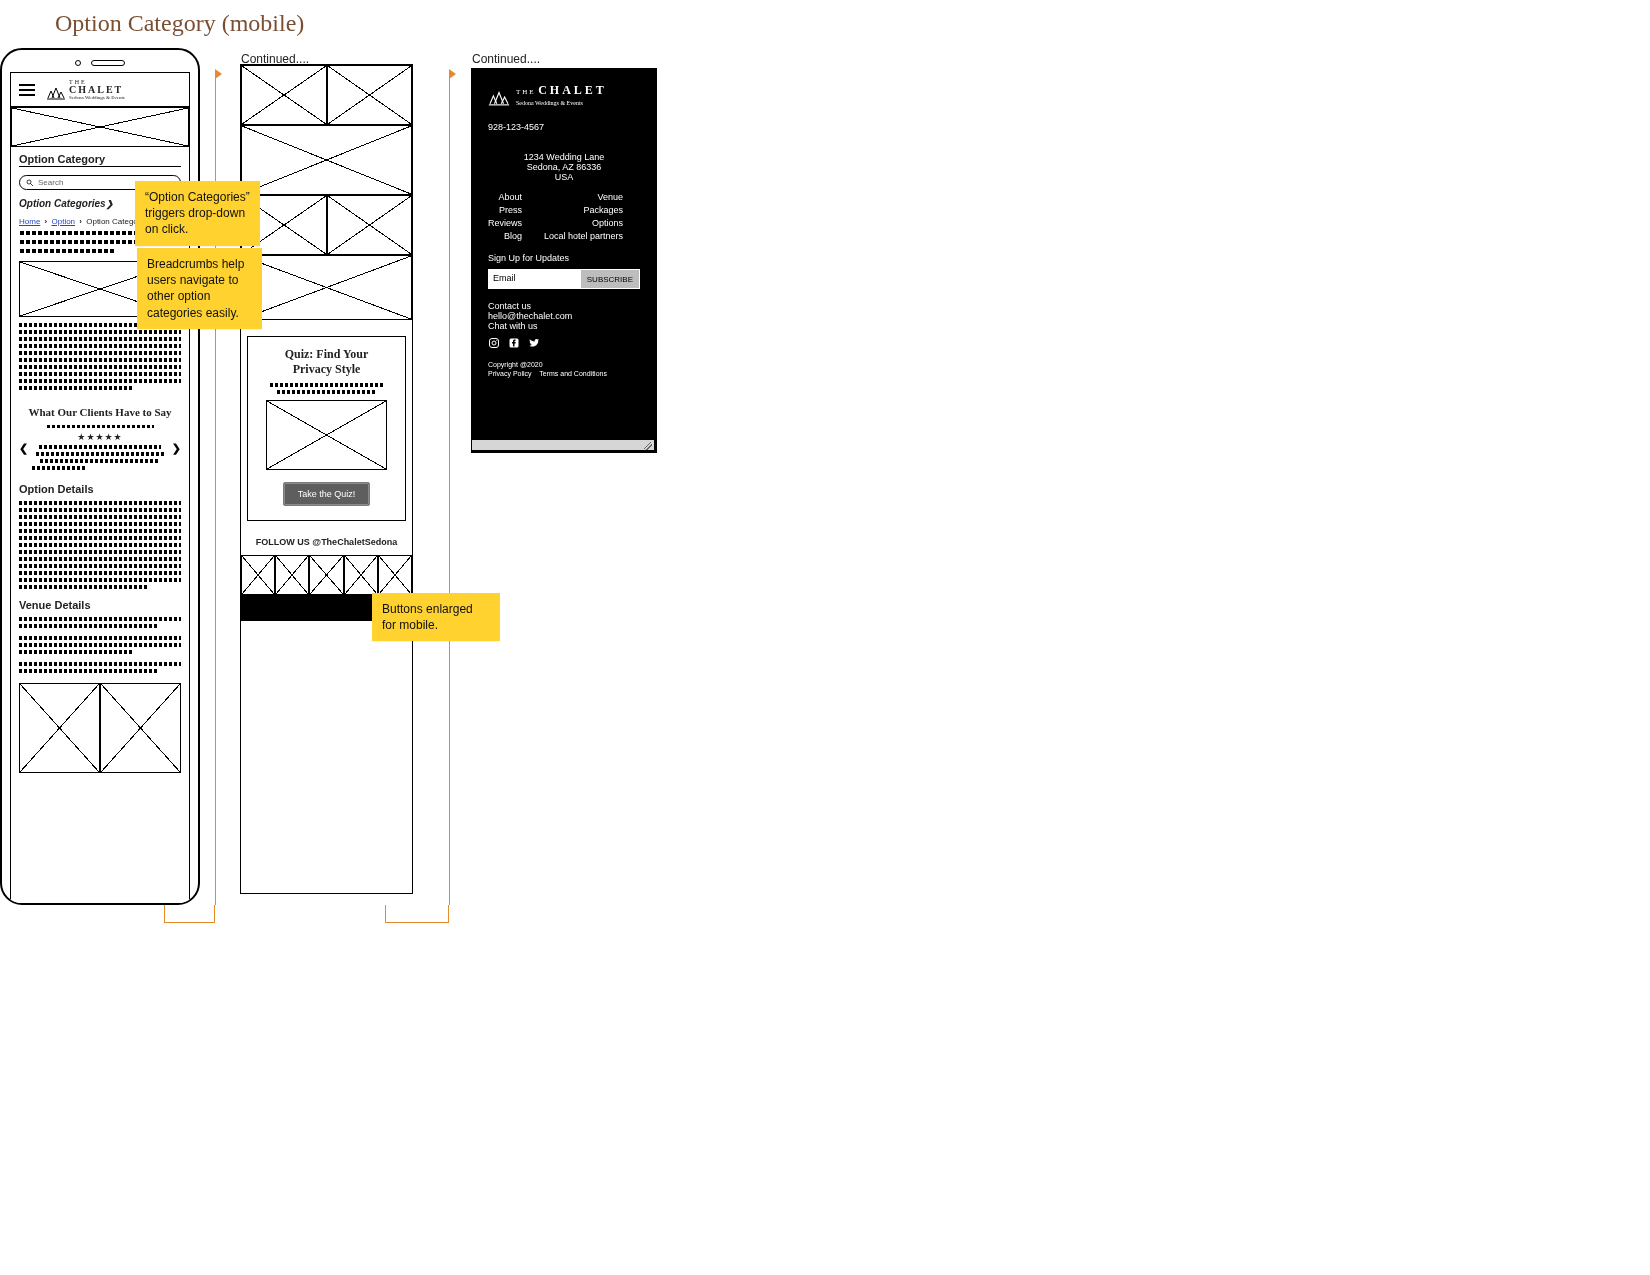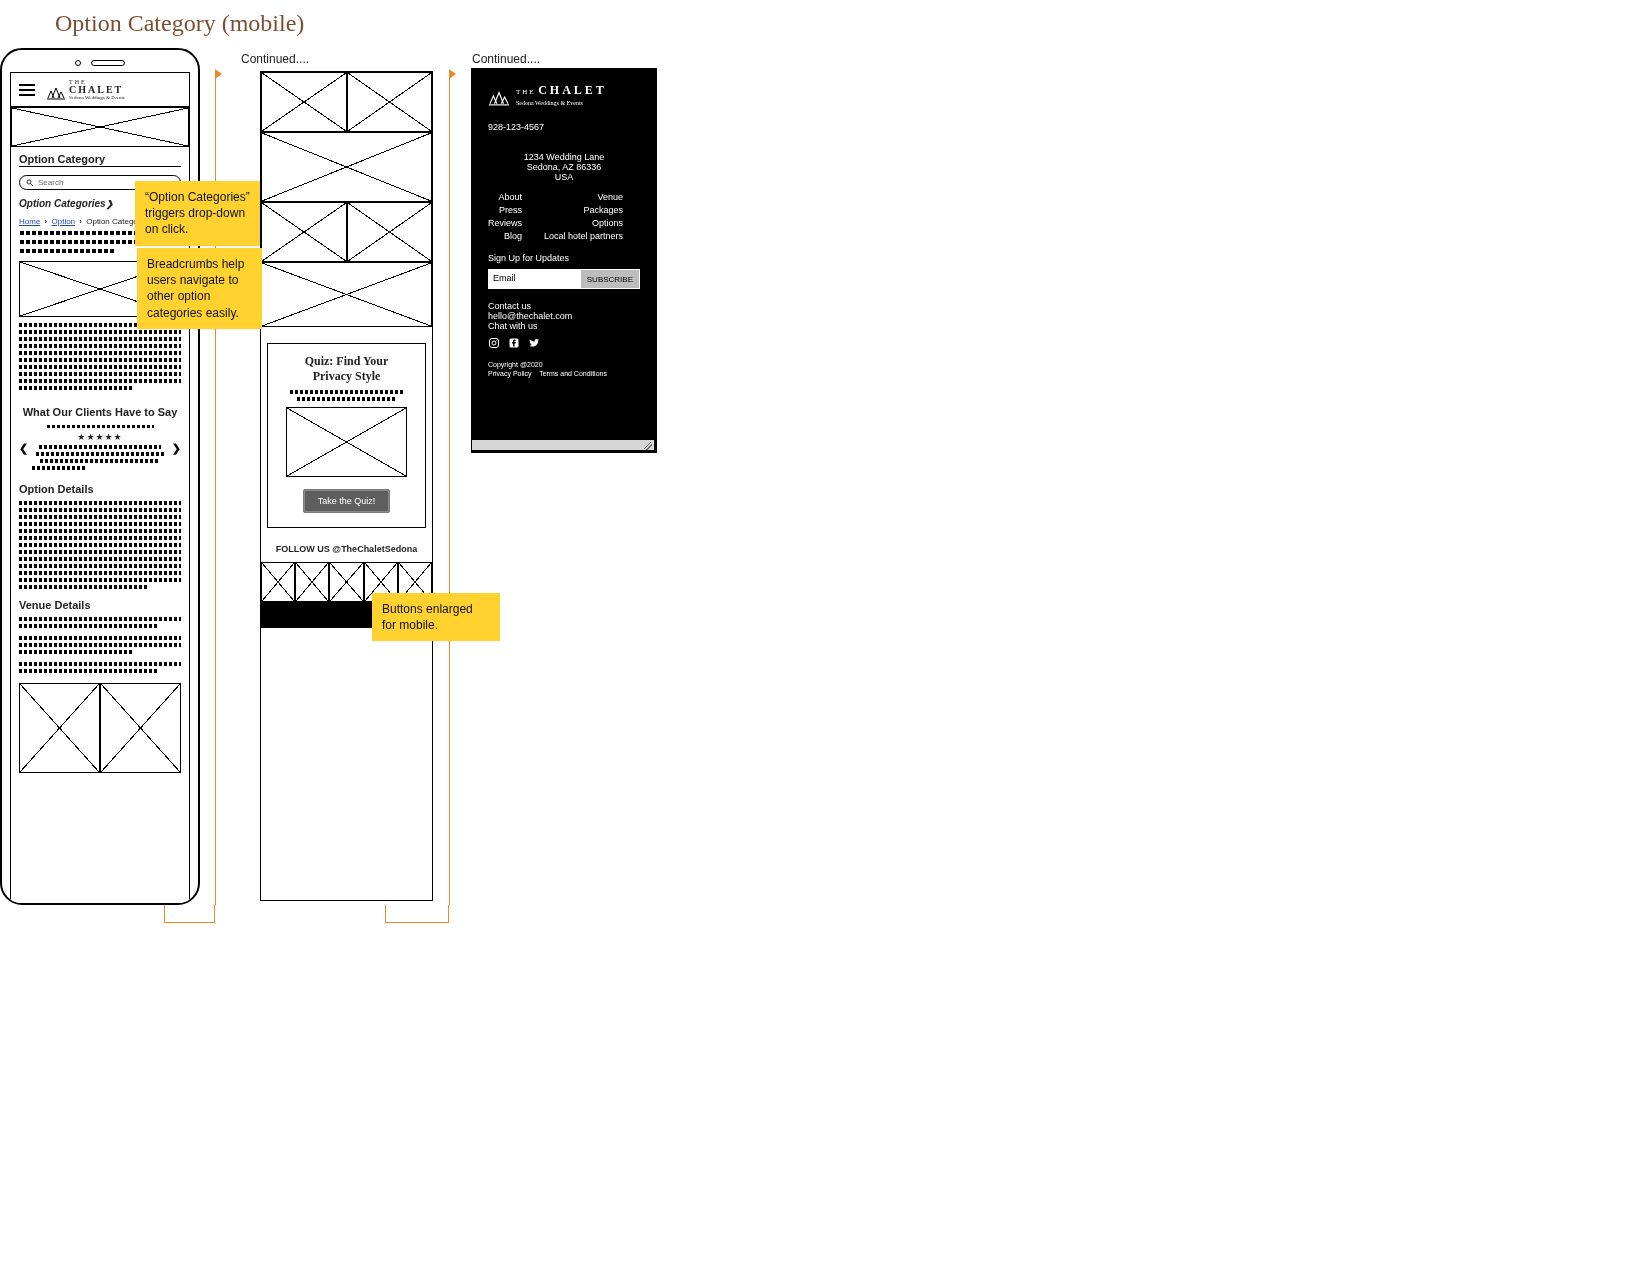--- a/index.html
+++ b/index.html
@@ -371,21 +371,21 @@
               <div class="para-redact"></div>
             <div class="para-redact"></div>
               <div class="para-redact"></div>
               <div class="para-redact"></div>
             <div class="para-redact"></div>
               <div class="para-redact"></div>
               <div class="para-redact"></div>
             <div class="para-redact" style="width:70%"></div>
           </div>
 
-          <div class="sec-heading center" style="margin-top:16px;">What Our Clients Have to Say</div>
+          <div class="sec-heading center" style="margin-top:16px;font-family:Liberation Serif, serif;">What Our Clients Have to Say</div>
           <div class="testimonial-wrap">
             <span class="chev-btn">❮</span>
             <div style="flex:1; text-align:center;">
               <div class="squiggle-block small" style="margin-bottom:3px;">
                   <div class="squiggle-row" style="width:80%; margin:0 auto;"></div>
                 </div>
               <div class="stars">★★★★★</div>
               <div style="margin-top:3px;">
                 <div class="para-redact" style="width:90%; margin-left:auto; margin-right:auto;"></div>
                 <div class="para-redact" style="width:94%; margin-left:auto; margin-right:auto;"></div>
@@ -427,21 +427,21 @@
           <div style="display:flex; gap:0; margin-top:10px; height:90px;">
             <div class="ph" style="flex:1;"></div>
             <div class="ph" style="flex:1;"></div>
           </div>
 
         </div>
       </div>
     </div>
   </div>
 
-  <div class="panel col2" style="top:71px;margin-left:20px;">
+  <div class="panel col2" style="top:64px;">
     <div class="screen s2">
 
       <div style="display:flex; height:60px;">
         <div class="ph" style="flex:1;"></div>
         <div class="ph" style="flex:1;"></div>
       </div>
       <div class="ph" style="height:70px;"></div>
       <div style="display:flex; height:60px;">
         <div class="ph" style="flex:1;"></div>
         <div class="ph" style="flex:1;"></div>

